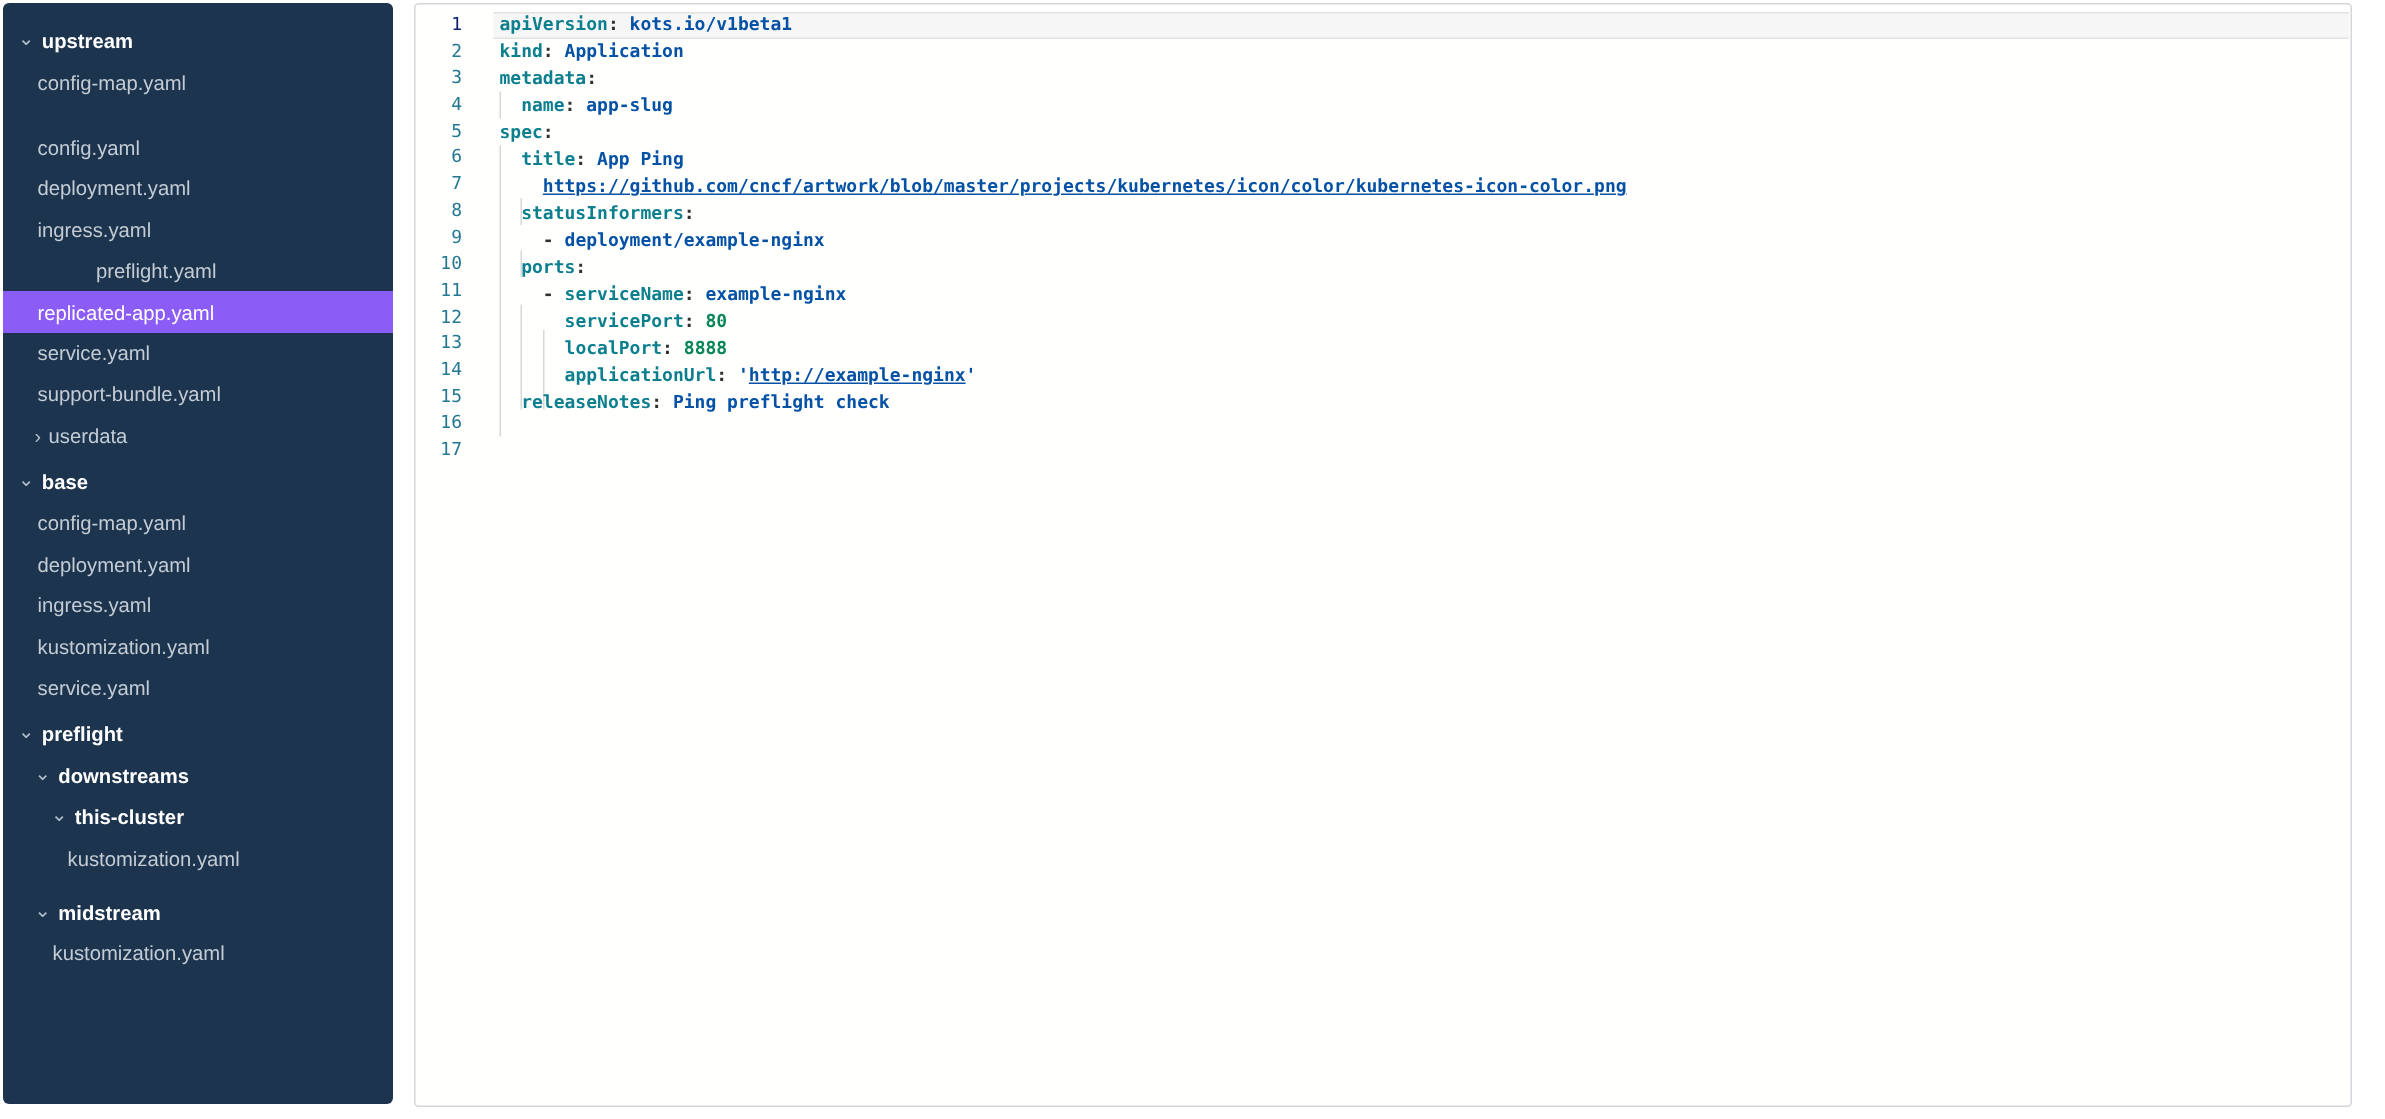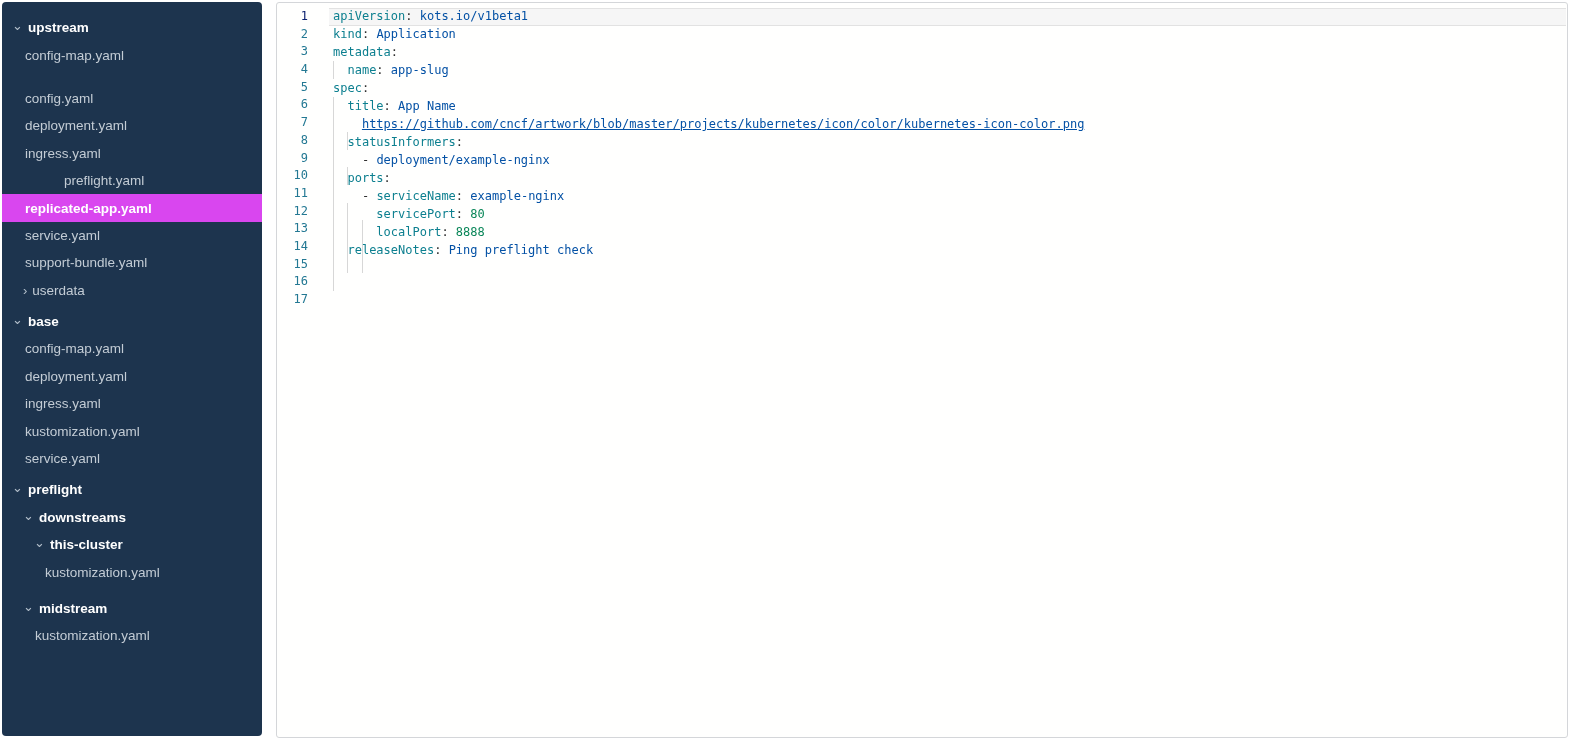--- a/index.html
+++ b/index.html
@@ -14,21 +14,21 @@
     position:absolute;left:2px;top:2px;width:260px;height:734px;
     background:#1d344e;border-radius:4px;box-sizing:border-box;
     padding-top:12px;overflow:hidden;
   }
   .tree-row{
     height:27.4px;display:flex;align-items:center;
     font-size:13.5px;color:#c3ccd5;cursor:pointer;box-sizing:border-box;
     white-space:nowrap;
   }
   .tree-row.folder.expanded{color:#ffffff;font-weight:700;}
-  .tree-row.selected{background:#d946ef;color:#ffffff;font-weight:700;}
+  .tree-row.selected{background:#8b5cf6;color:#ffffff;font-weight:400;}
   .chev{
     font-weight:400;color:#b4c0cc;font-size:13px;line-height:13px;
     margin-right:5px;display:inline-block;
   }
   .chev.down{transform:translateY(-2px);}
   .gap-sm{margin-top:4px;}
   .gap-lg{margin-top:9px;}
   
   .editor-panel{
     position:absolute;left:276px;top:2px;width:1292px;height:736px;
@@ -43,21 +43,21 @@
     box-sizing:border-box;
   }
   .guide{position:absolute;width:1px;background:#d7d7d7;}
   .gutter{
     position:absolute;left:0;top:5px;width:31px;text-align:right;
     color:#237893;user-select:none;
   }
   .line-num{height:17.7px;line-height:17.7px;}
   .line-num.active{color:#0b216f;}
   .code-area{position:absolute;left:53px;top:5px;right:0;}
-  .code-line{height:18px;line-height:17.7px;white-space:pre;padding-left:3px;}
+  .code-line{height:18px;line-height:17.7px;white-space:pre;padding-left:3px;font-weight:bold;}
   .tok-k{color:#0c7f8f;}              
   .tok-v{color:#0451a5;}              
   .tok-n{color:#098658;text-align:center;}              
   .tok-p{color:#303030;}              
   .tok-w{color:#303030;}              
   .tok-u{color:#0451a5;text-decoration:underline;cursor:pointer;} 
 </style>
 </head>
 <body>
 
@@ -165,24 +165,25 @@
       <div class="line-num">15</div>
       <div class="line-num">16</div>
       <div class="line-num">17</div>
     </div>
   <div class="code-area" id="code">
       <div class="code-line"><span class="tok-k">apiVersion</span><span class="tok-p">:</span><span class="tok-w"> </span><span class="tok-v">kots.io/v1beta1</span></div>
       <div class="code-line"><span class="tok-k">kind</span><span class="tok-p">:</span><span class="tok-w"> </span><span class="tok-v">Application</span></div>
       <div class="code-line"><span class="tok-k">metadata</span><span class="tok-p">:</span></div>
       <div class="code-line"><span class="tok-w">  </span><span class="tok-k">name</span><span class="tok-p">:</span><span class="tok-w"> </span><span class="tok-v">app-slug</span></div>
       <div class="code-line"><span class="tok-k">spec</span><span class="tok-p">:</span></div>
-      <div class="code-line"><span class="tok-w">  </span><span class="tok-k">title</span><span class="tok-p">:</span><span class="tok-w"> </span><span class="tok-v">App Name</span></div>
+      <div class="code-line"><span class="tok-w">  </span><span class="tok-k">title</span><span class="tok-p">:</span><span class="tok-w"> </span><span class="tok-v">App Ping</span></div>
       <div class="code-line"><span class="tok-w">    </span><span class="tok-u">https://github.com/cncf/artwork/blob/master/projects/kubernetes/icon/color/kubernetes-icon-color.png</span></div>
       <div class="code-line"><span class="tok-w">  </span><span class="tok-k">statusInformers</span><span class="tok-p">:</span></div>
       <div class="code-line"><span class="tok-w">    </span><span class="tok-p">-</span><span class="tok-w"> </span><span class="tok-v">deployment/example-nginx</span></div>
       <div class="code-line"><span class="tok-w">  </span><span class="tok-k">ports</span><span class="tok-p">:</span></div>
       <div class="code-line"><span class="tok-w">    </span><span class="tok-p">-</span><span class="tok-w"> </span><span class="tok-k">serviceName</span><span class="tok-p">:</span><span class="tok-w"> </span><span class="tok-v">example-nginx</span></div>
       <div class="code-line"><span class="tok-w">      </span><span class="tok-k">servicePort</span><span class="tok-p">:</span><span class="tok-w"> </span><span class="tok-n">80</span></div>
       <div class="code-line"><span class="tok-w">      </span><span class="tok-k">localPort</span><span class="tok-p">:</span><span class="tok-w"> </span><span class="tok-n">8888</span></div>
+      <div class="code-line"><span class="tok-w">      </span><span class="tok-k">applicationUrl</span><span class="tok-p">:</span><span class="tok-w"> </span><span class="tok-v">'</span><span class="tok-u">http://example-nginx</span><span class="tok-v">'</span></div>
       <div class="code-line"><span class="tok-w">  </span><span class="tok-k">releaseNotes</span><span class="tok-p">:</span><span class="tok-w"> </span><span class="tok-v">Ping preflight check</span></div>
       <div class="code-line"></div>
     </div>
 </main>
 
 </body></html>

